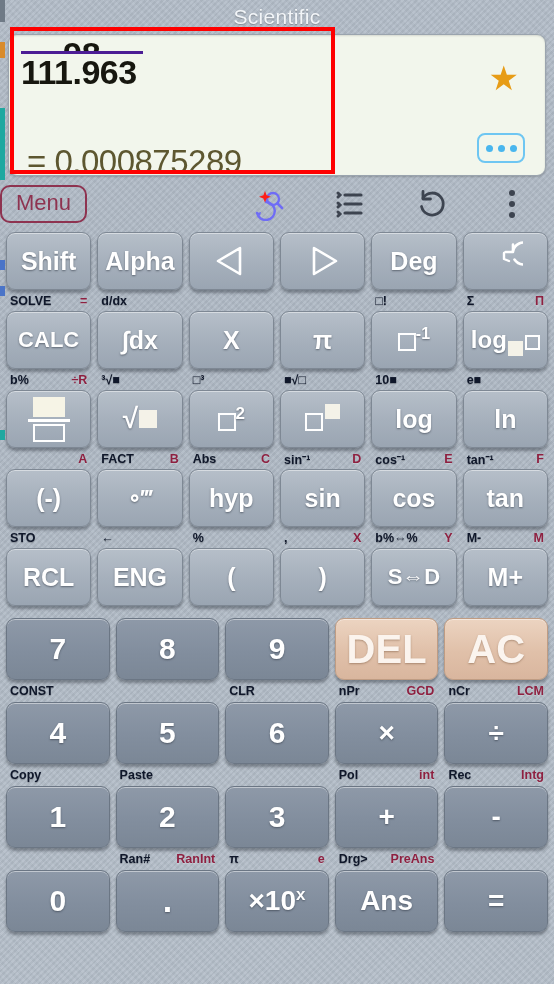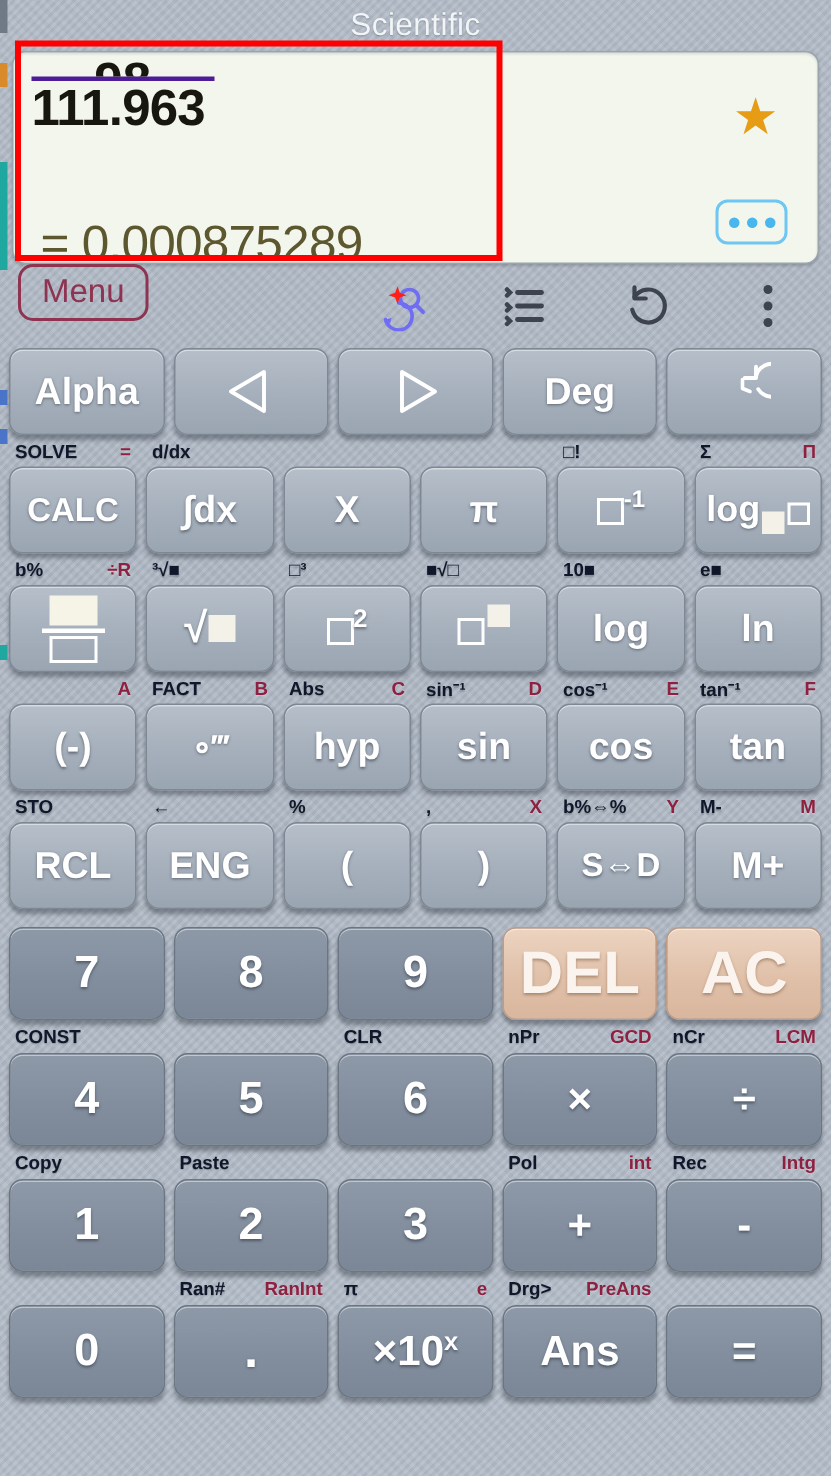--- a/index.html
+++ b/index.html
@@ -117,23 +117,23 @@
     left: 2px; top: -7px;
     width: 325px; height: 147px;
     border: 4px solid #ff0000;
     z-index: 30;
     pointer-events: none;
   }
 
   
   .toolbar {
     height: 56px;
-    display: flex; align-items: flex-start;
+    display: flex; align-items: center;
     position: relative;
-    padding: 0 12px;
+    padding: 0 0;
   }
   .menu-btn {
     border: 2px solid #8e3350;
     border-radius: 10px;
     color: #8e3350;
     font-size: 22px;
     padding: 3px 14px 5px;
     background: transparent;
   }
   .tool-icons {
@@ -298,20 +298,23 @@
         <i></i>
       </div>
     </div>
   </div>
 </div>
 
 <div class="keypad">
 
   <div class="krow labeled">
     <div class="key">
+        <span>Shift</span>
+      </div>
+    <div class="key">
         <span>Alpha</span>
       </div>
     <div class="key">
       <span class="arrow-wrap">
         <svg width="46" height="34" viewBox="0 0 46 34">
             <path d="M32 4 L10 17 L32 30 Z" fill="none" stroke="#ffffff" stroke-width="2.6" stroke-linejoin="round"></path>
           </svg>
       </span>
     </div>
     <div class="key">

